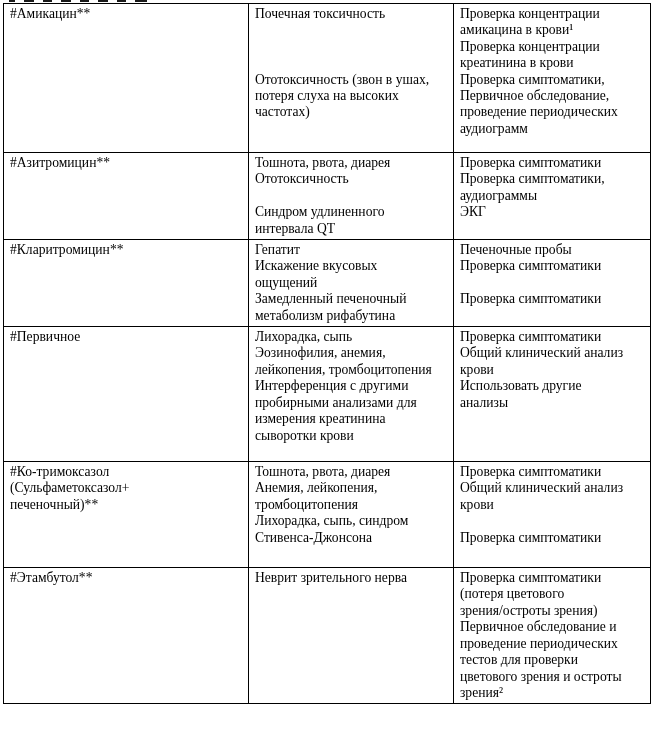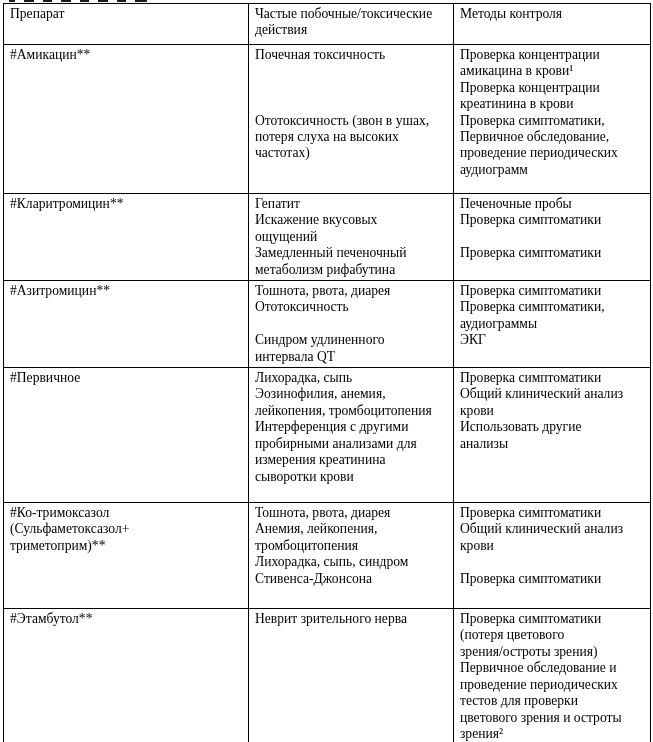--- a/index.html
+++ b/index.html
@@ -52,86 +52,81 @@
     <i style="left:135px;width:12px;"></i>
   </div>
 
   <table class="doc-table">
     <colgroup>
       <col style="width:245px">
       <col style="width:205px">
       <col style="width:197px">
     </colgroup>
     <tbody>
-        <tr style="height:41px">
-      <th>Препарат</th>
-      <th>Частые побочные/токсические действия</th>
-      <th>Методы контроля</th>
-    </tr>
     <tr style="height:149px">
       <td>#Амикацин**</td>
       <td>Почечная токсичность
 
 
 
 Ототоксичность (звон в ушах,
 потеря слуха на высоких
 частотах)</td>
       <td>Проверка концентрации
 амикацина в крови¹
 Проверка концентрации
 креатинина в крови
 Проверка симптоматики,
 Первичное обследование,
 проведение периодических
 аудиограмм</td>
     </tr>
+    <tr style="height:87px">
+      <td>#Азитромицин**</td>
+      <td>Тошнота, рвота, диарея
+Ототоксичность
+
+Синдром удлиненного
+интервала QT</td>
+      <td>Проверка симптоматики
+Проверка симптоматики,
+аудиограммы
+ЭКГ</td>
+    </tr>
     <tr style="height:82px">
       <td>#Кларитромицин**</td>
       <td>Гепатит
 Искажение вкусовых
 ощущений
 Замедленный печеночный
 метаболизм рифабутина</td>
       <td>Печеночные пробы
 Проверка симптоматики
 
 Проверка симптоматики</td>
-    </tr>
-    <tr style="height:87px">
-      <td>#Азитромицин**</td>
-      <td>Тошнота, рвота, диарея
-Ототоксичность
-
-Синдром удлиненного
-интервала QT</td>
-      <td>Проверка симптоматики
-Проверка симптоматики,
-аудиограммы
-ЭКГ</td>
     </tr>
     <tr style="height:135px">
       <td>#Первичное</td>
       <td>Лихорадка, сыпь
 Эозинофилия, анемия,
 лейкопения, тромбоцитопения
 Интерференция с другими
 пробирными анализами для
 измерения креатинина
 сыворотки крови</td>
       <td>Проверка симптоматики
 Общий клинический анализ
 крови
 Использовать другие
 анализы</td>
     </tr>
     <tr style="height:106px">
       <td>#Ко-тримоксазол
 (Сульфаметоксазол+
-триметоприм)**</td>
+печеночный)**</td>
       <td>Тошнота, рвота, диарея
 Анемия, лейкопения,
 тромбоцитопения
 Лихорадка, сыпь, синдром
 Стивенса-Джонсона</td>
       <td>Проверка симптоматики
 Общий клинический анализ
 крови
 
 Проверка симптоматики</td>

